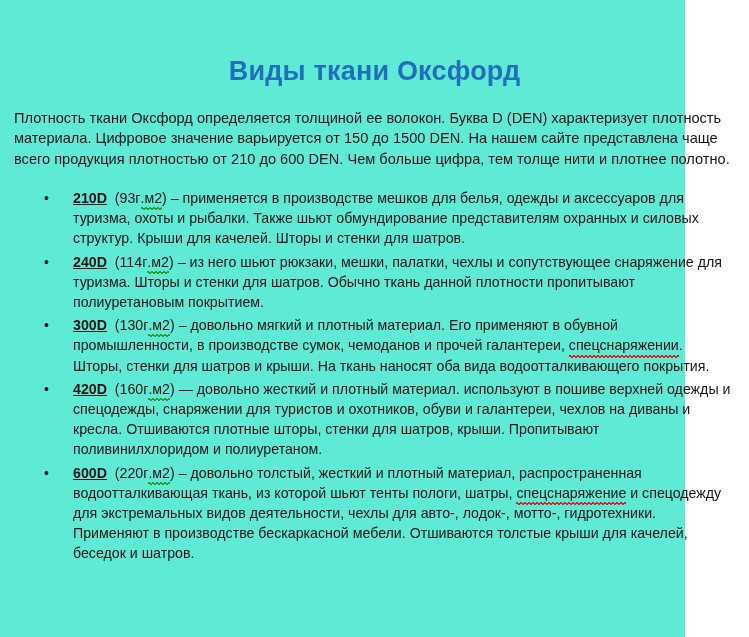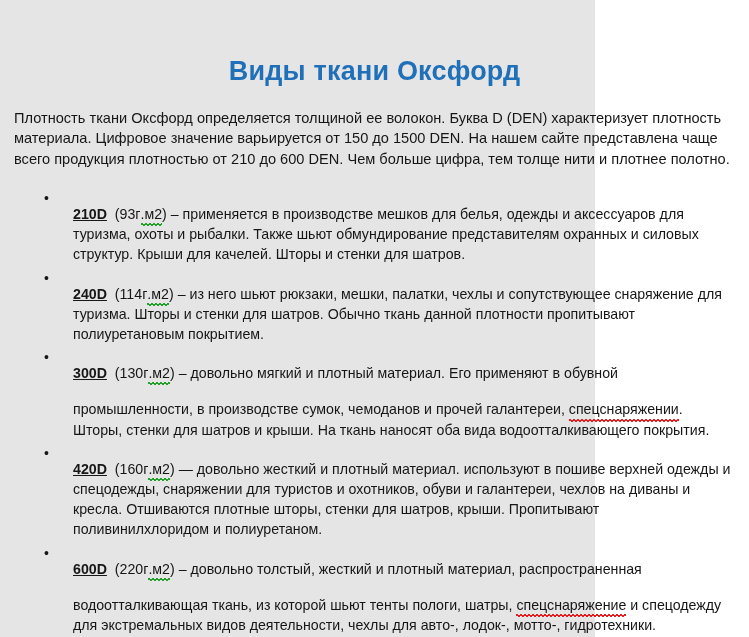--- a/index.html
+++ b/index.html
@@ -11,23 +11,23 @@
   body {
     width: 749px;
     height: 637px;
     overflow: hidden;
     font-family: "Liberation Sans", "DejaVu Sans", sans-serif;
     color: #1a1a1a;
     -webkit-font-smoothing: antialiased;
   }
   .page {
     position: relative;
-    width: 595px;
+    width: 685px;
     height: 637px;
-    background: #e5e5e5;
+    background: #5eead4;
     box-sizing: border-box;
   }
 
   
   .title {
     position: absolute;
     left: 0;
     top: 38px;
     width: 749px;
     text-align: center;
@@ -82,21 +82,20 @@
     font-weight: bold;
     text-decoration: underline;
   }
 
   
   .sq-red,
   .sq-green {
     position: relative;
     display: inline-block;
     white-space: nowrap;
-    margin-top: 16px;
   }
   .sq-red::after,
   .sq-green::after {
     content: "";
     position: absolute;
     left: 0;
     right: 0;
     bottom: -2px;
     height: 3px;
     background-repeat: repeat-x;

